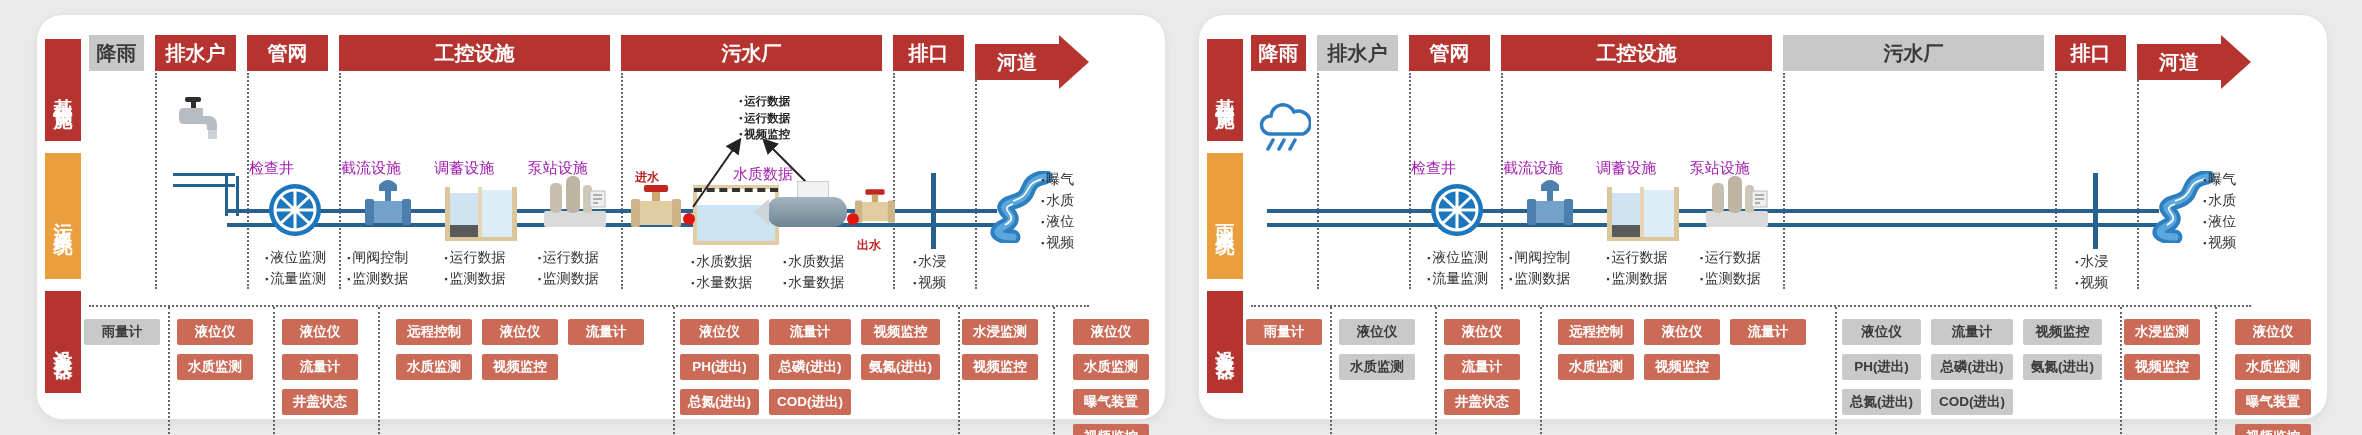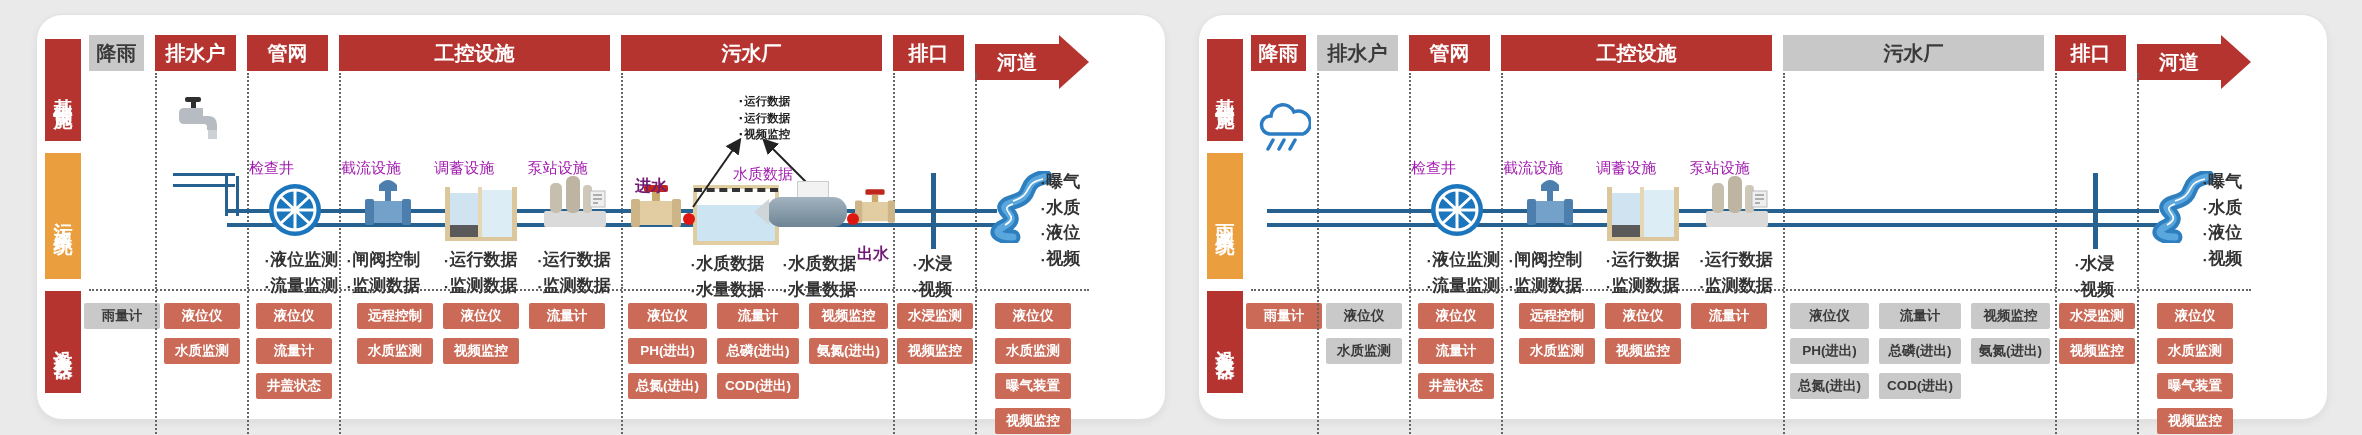--- a/index.html
+++ b/index.html
@@ -23,36 +23,36 @@
   .diag{top:58px;height:216px;position:absolute;}
   .dcell{position:relative;}
   .dcell + .dcell{border-left:2px dotted #666;}
   .pipe{position:absolute;height:10px;border-top:4px solid #26618f;border-bottom:4px solid #26618f;z-index:1;}
   .pipe-main{top:136px;}
   #card0 .pipe-main{left:138px;width:770px}
   #card1 .pipe-main{left:16px;width:892px}
   .pipe-br{position:absolute;height:8px;border-top:3px solid #26618f;border-bottom:3px solid #26618f;z-index:1;}
   .pipe-v{position:absolute;width:8px;border-left:3px solid #26618f;border-right:3px solid #26618f;z-index:1;}
   .flabel{position:absolute;width:100%;text-align:left;font-size:15px;font-weight:400;color:#a21caf;z-index:2;white-space:nowrap;}
-  .bullets{position:absolute;font-size:17px;font-weight:700;color:#333;line-height:1.5;z-index:2;text-align:right;}
+  .bullets{position:absolute;font-size:14px;font-weight:400;color:#333;line-height:1.5;z-index:2;text-align:right;}
   .b{white-space:nowrap;}
   .b::before{content:"▪";font-size:9px;margin-right:2px;position:relative;top:-1px;}
   .icon{position:absolute;z-index:2;}
   .subgrid{position:absolute;inset:0;display:grid;grid-template-columns:1fr 1fr 1fr;}
   .sub{position:relative;}
   .dot{position:absolute;width:12px;height:12px;border-radius:50%;background:#dd1612;z-index:3;}
-  .rlabel{position:absolute;font-size:16px;font-weight:700;color:#701a75;z-index:3;white-space:nowrap;margin-top:7px;}
+  .rlabel{position:absolute;font-size:12px;font-weight:700;color:#b91c1c;z-index:3;white-space:nowrap;}
   .ptank{position:absolute;width:86px;height:60px;border:4px solid #e0cda2;background:#fdfdfb;z-index:2;box-sizing:border-box;}
   .ptank .water{position:absolute;left:0;right:0;bottom:0;height:70%;background:#cde4f2;}
   .ptank::before{content:"";position:absolute;left:-3px;right:-3px;top:-1px;border-top:4px dashed #333;}
   .cyl{position:absolute;width:80px;height:30px;background:linear-gradient(#a3b3bf,#6e8595);border-radius:14px;z-index:2;}
   .cyl::before{content:"";position:absolute;left:-13px;top:2px;border-top:13px solid transparent;border-bottom:13px solid transparent;border-right:15px solid #cfd6da;}
   .wbox{position:absolute;width:30px;height:18px;background:#f2f2f2;border:1px solid #ccc;z-index:2;}
   .obar{position:absolute;width:5px;background:#26618f;z-index:2;}
-  .equip{top:274px;height:114px;position:absolute;border-top:2px dotted #666;}
+  .equip{top:290px;height:114px;position:absolute;border-top:2px dotted #666;gap:13px;}
   .ecell{position:relative;display:flex;flex-direction:column;align-items:center;gap:9px;padding-top:12px;}
   .ecell + .ecell{border-left:2px dotted #666;}
   .chip{min-width:76px;box-sizing:border-box;padding:4px 8px;text-align:center;font-size:13.5px;font-weight:700;border-radius:2px;}
   .chip.red{background:#ca6a57;color:#fff;}
   .chip.gray{background:#c9c9c9;color:#3a3a3a;}
   .chipgrid{display:grid;grid-template-columns:repeat(3,auto);gap:9px 10px;justify-content:center;}
   .annot{position:absolute;font-size:11.5px;font-weight:700;color:#222;line-height:1.45;z-index:2;}
 </style>
 </head>
 <body>

